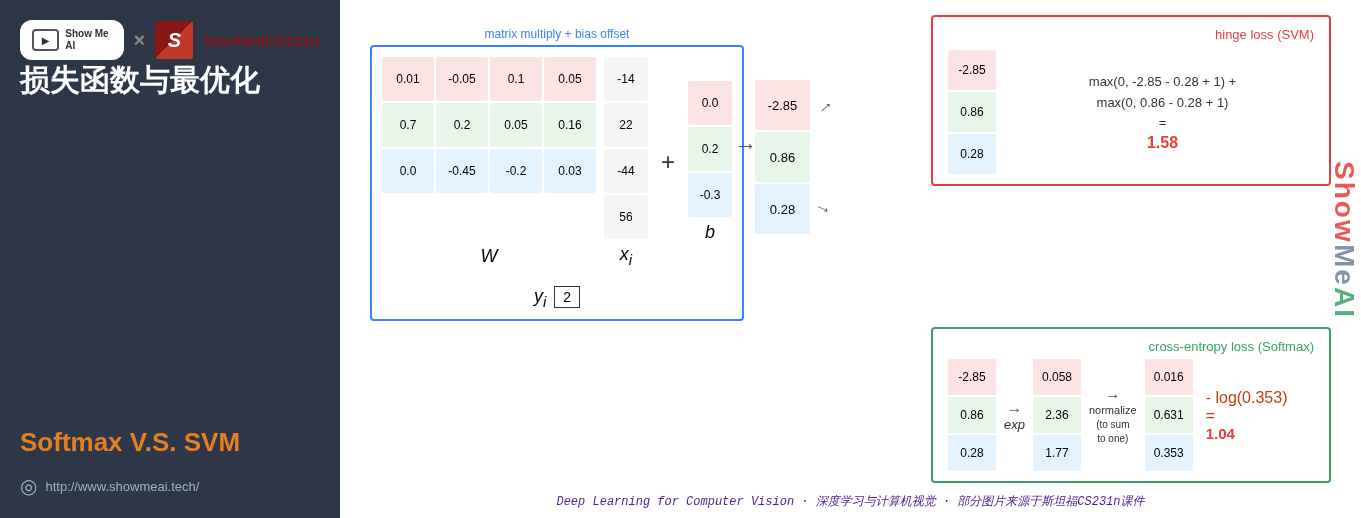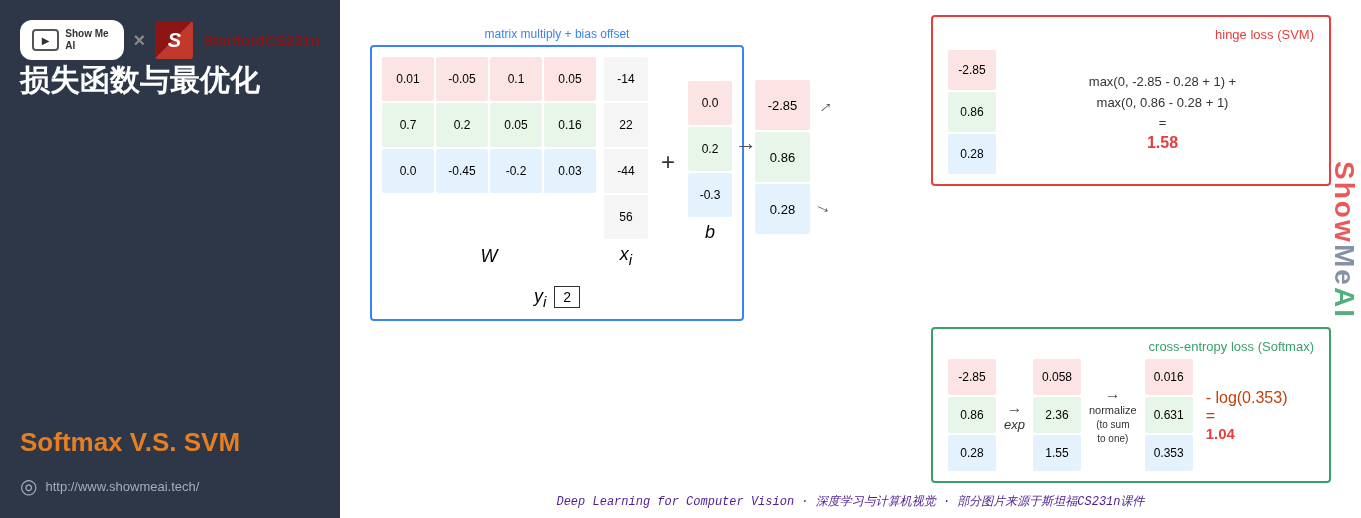--- a/index.html
+++ b/index.html
@@ -498,21 +498,21 @@
       </div>
 
       <div style="display:flex;flex-direction:column;align-items:center;">
         <span class="ce-arrow">→</span>
         <span class="ce-label">exp</span>
       </div>
 
       <div class="ce-col">
         <div class="ce-cell cell-pink">0.058</div>
         <div class="ce-cell cell-green">2.36</div>
-        <div class="ce-cell cell-blue-light">1.55</div>
+        <div class="ce-cell cell-blue-light">1.77</div>
       </div>
 
       <div style="display:flex;flex-direction:column;align-items:center;">
         <span class="ce-arrow">→</span>
         <span class="ce-normalize-label">normalize<br><span style="font-size:10px;">(to sum<br>to one)</span></span>
       </div>
 
       <div class="ce-col">
         <div class="ce-cell cell-pink">0.016</div>
         <div class="ce-cell cell-green">0.631</div>

